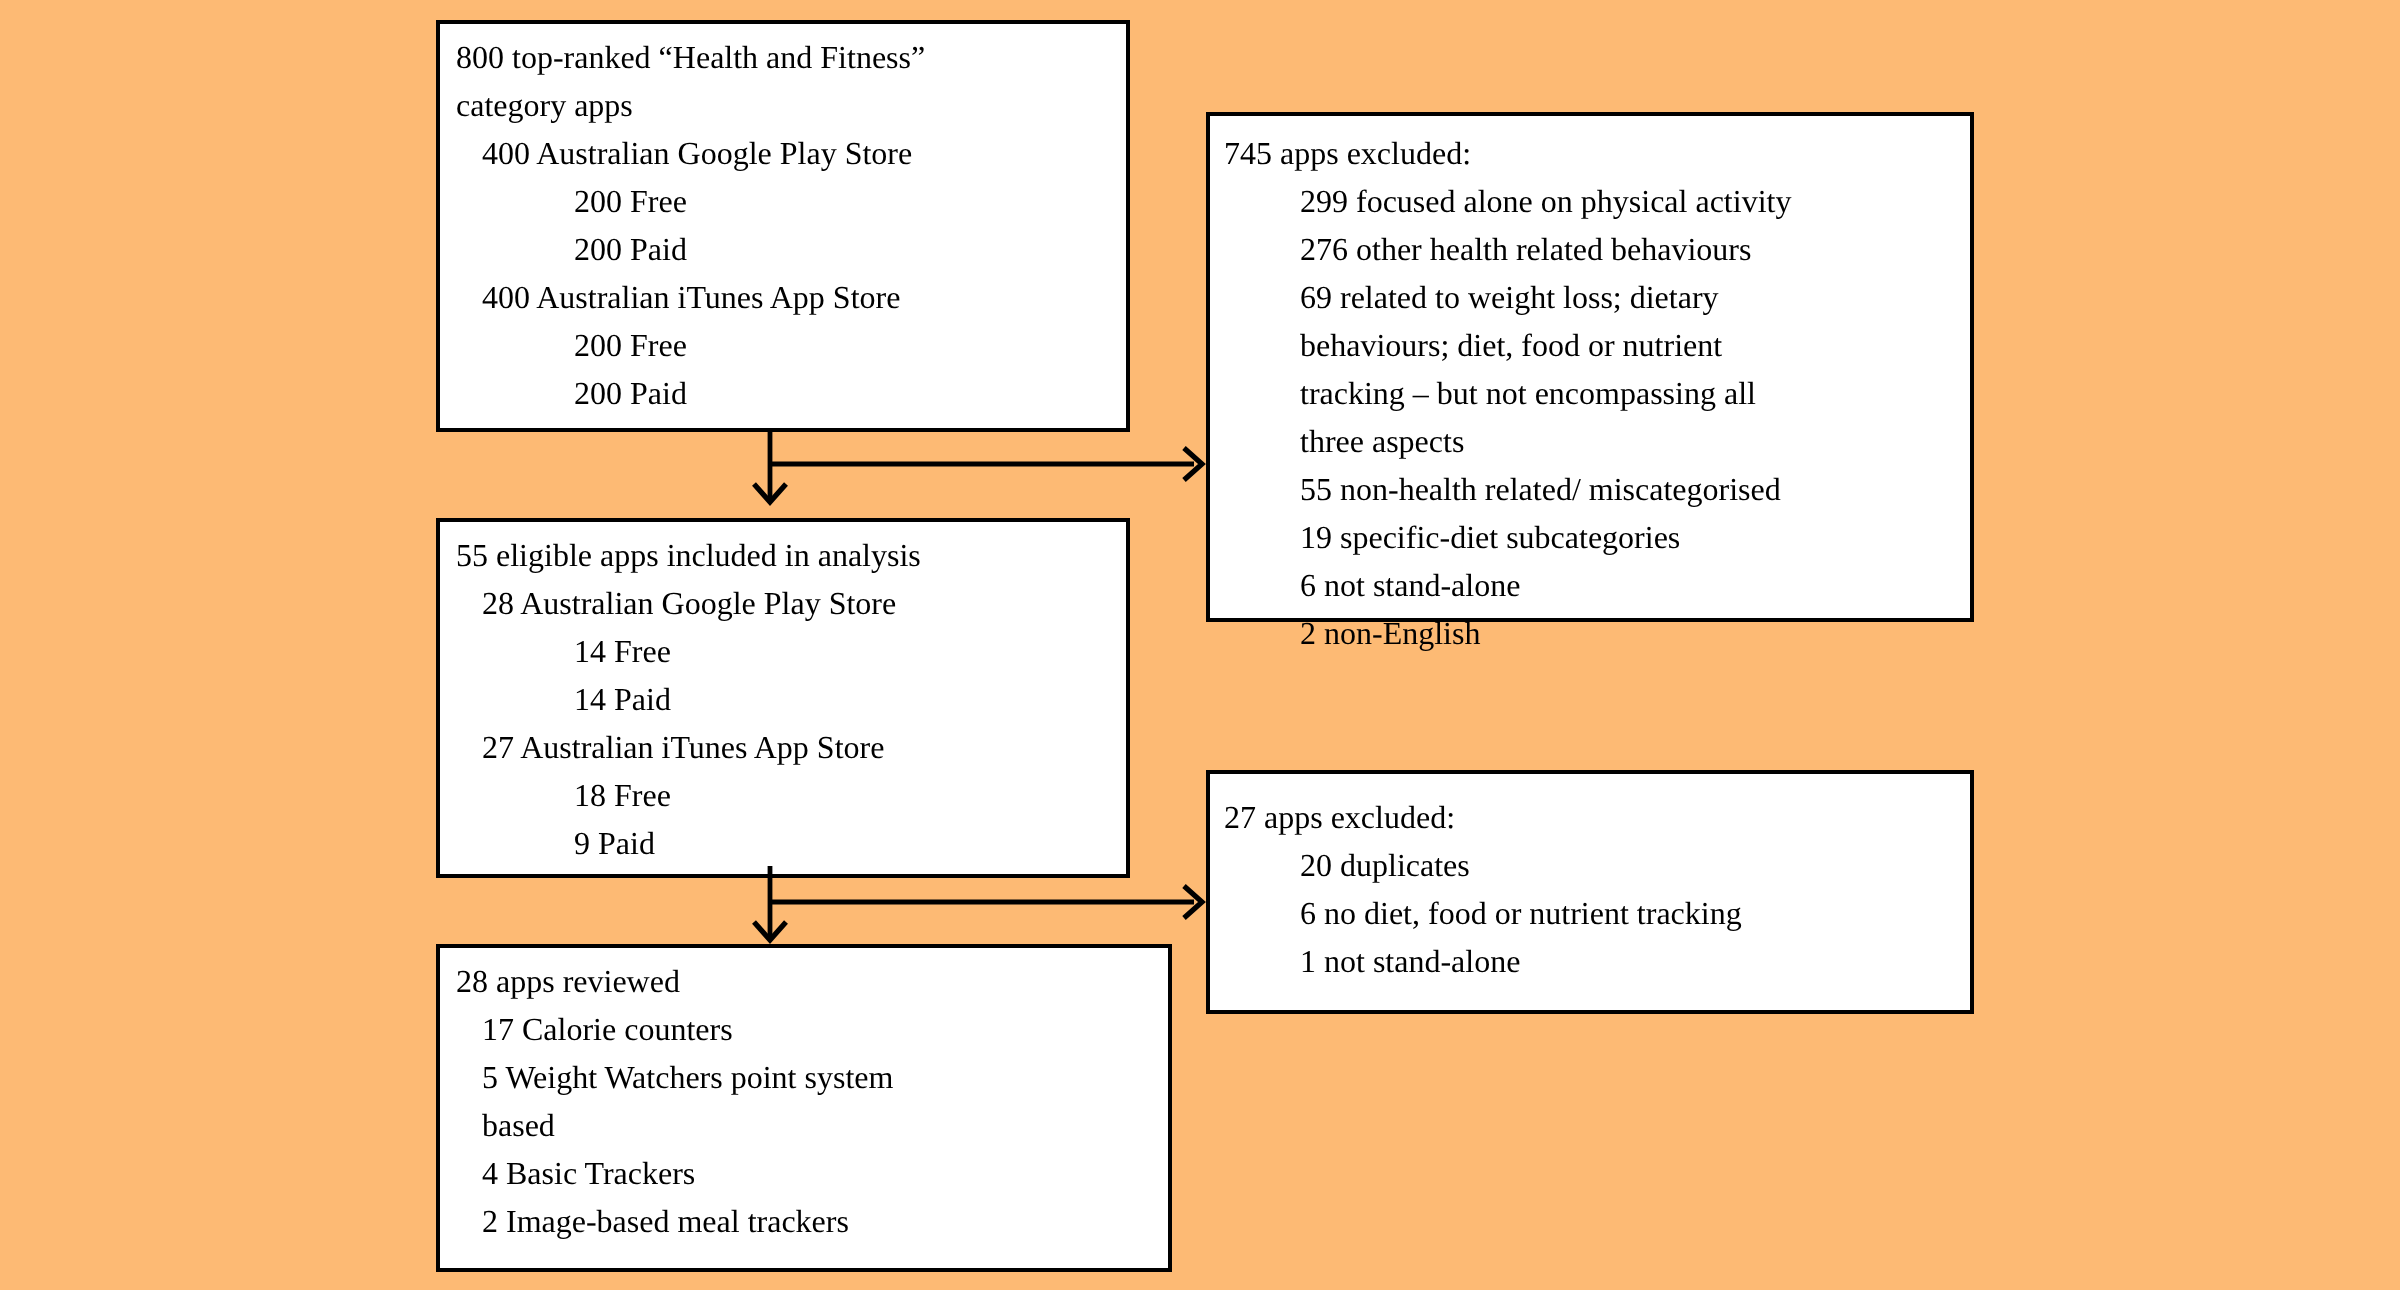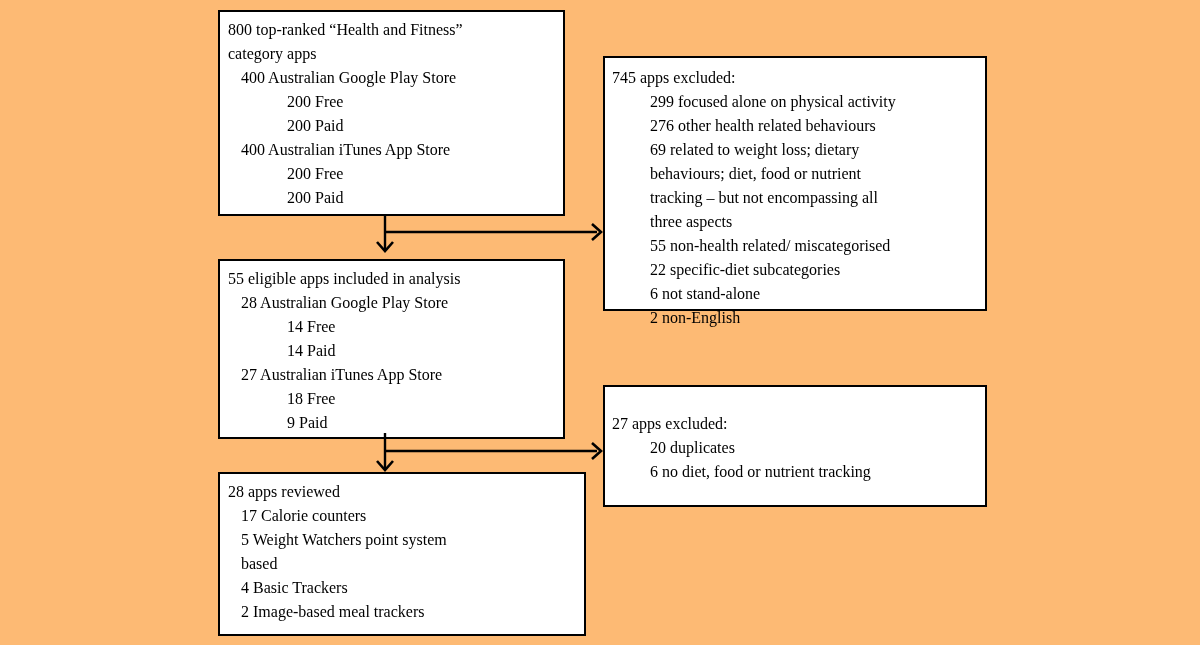--- a/index.html
+++ b/index.html
@@ -34,21 +34,21 @@
   .in1 { padding-left: 21px; }
   .in2 { padding-left: 67px; }
   
   .rbox .in0 { padding-left: 7px; }
   .rbox .in1 { padding-left: 45px; }
 
   #box-screened    { left: 218px; top: 10px;  width: 347px; height: 206px; }
   #box-eligible    { left: 218px; top: 259px; width: 347px; height: 180px; }
   #box-reviewed    { left: 218px; top: 472px; width: 368px; height: 164px; }
   #box-excluded745 { left: 603px; top: 56px;  width: 384px; height: 255px; padding-top: 8px; }
-  #box-excluded27  { left: 603px; top: 385px; width: 384px; height: 122px; padding-top: 25px; }
+  #box-excluded27  { left: 603px; top: 385px; width: 384px; height: 122px; padding-top: 11px; }
 
   .connector {
     position: absolute;
     overflow: visible;
   }
   #connector-top    { left: 374px; top: 214px; }
   #connector-bottom { left: 374px; top: 432px; }
 </style>
 </head>
 <body>
@@ -87,29 +87,30 @@
 
   <div class="box rbox" id="box-excluded745">
     <div class="ln in0">745 apps excluded:</div>
     <div class="ln in1">299 focused alone on physical activity</div>
     <div class="ln in1">276 other health related behaviours</div>
     <div class="ln in1">69 related to weight loss; dietary</div>
     <div class="ln in1">behaviours; diet, food or nutrient</div>
     <div class="ln in1">tracking – but not encompassing all</div>
     <div class="ln in1">three aspects</div>
     <div class="ln in1">55 non-health related/ miscategorised</div>
-    <div class="ln in1">22 specific-diet subcategories</div>
+    <div class="ln in1">19 specific-diet subcategories</div>
     <div class="ln in1">6 not stand-alone</div>
     <div class="ln in1">2 non-English</div>
   </div>
 
   <div class="box rbox" id="box-excluded27">
     <div class="ln in0">27 apps excluded:</div>
     <div class="ln in1">20 duplicates</div>
     <div class="ln in1">6 no diet, food or nutrient tracking</div>
+    <div class="ln in1">1 not stand-alone</div>
   </div>
 
   <svg class="connector" id="connector-top" width="240" height="50" viewBox="0 0 240 50">
     <line x1="11" y1="2" x2="11" y2="36" stroke="#000000" stroke-width="2.4"></line>
     <polyline points="3,28 11,37 19,28" fill="none" stroke="#000000" stroke-width="2.6"></polyline>
     <line x1="11" y1="18" x2="223" y2="18" stroke="#000000" stroke-width="2.4"></line>
     <polyline points="218,10 227,18 218,26" fill="none" stroke="#000000" stroke-width="2.6"></polyline>
   </svg>
 
   <svg class="connector" id="connector-bottom" width="240" height="44" viewBox="0 0 240 44">

